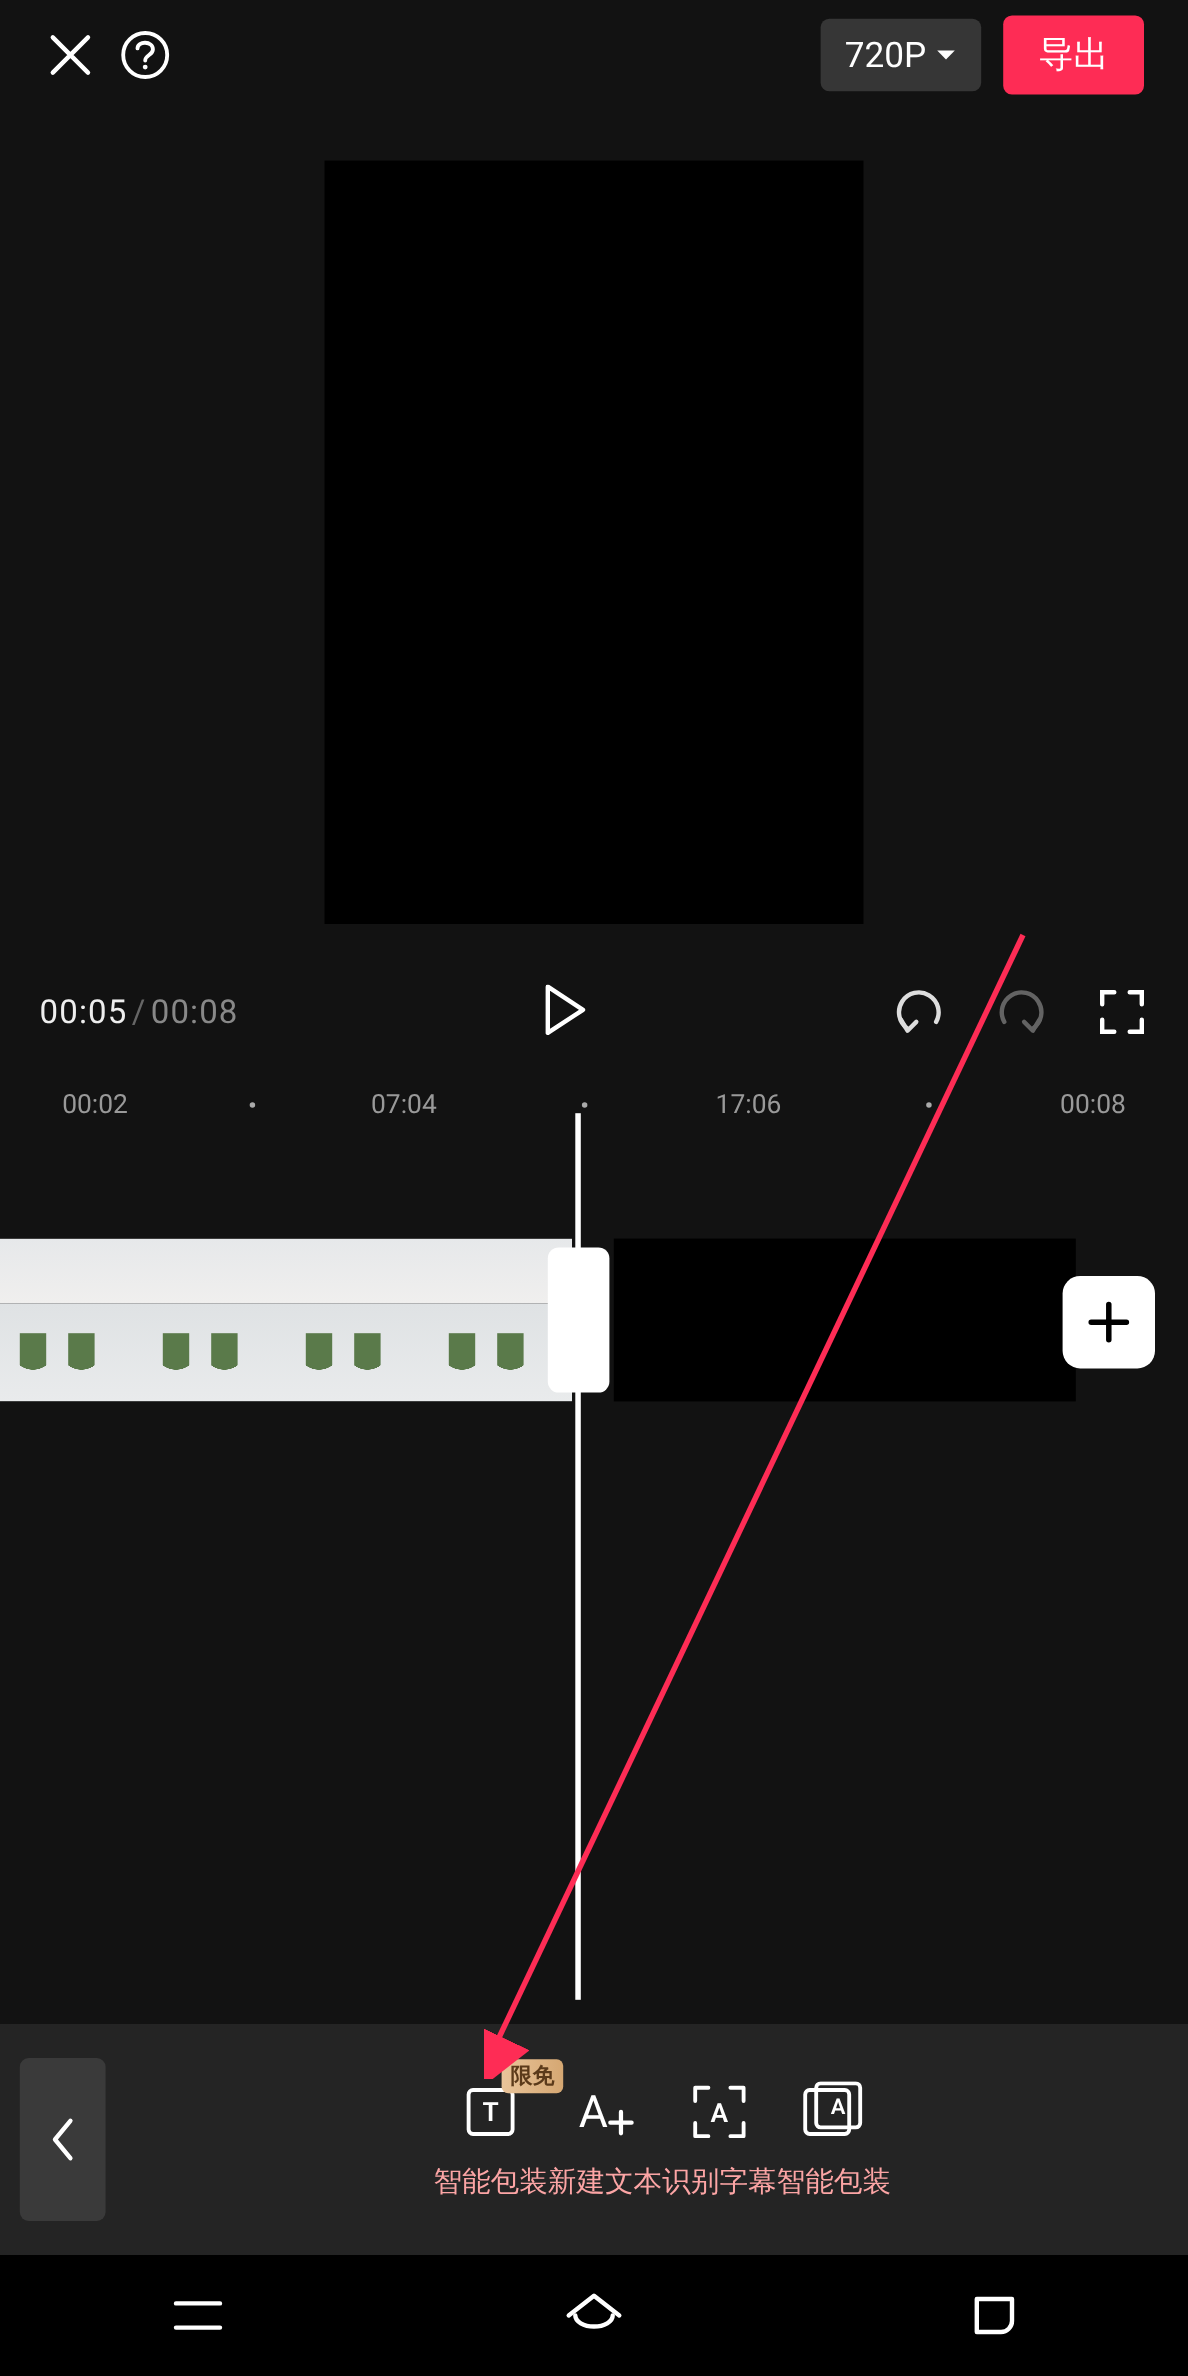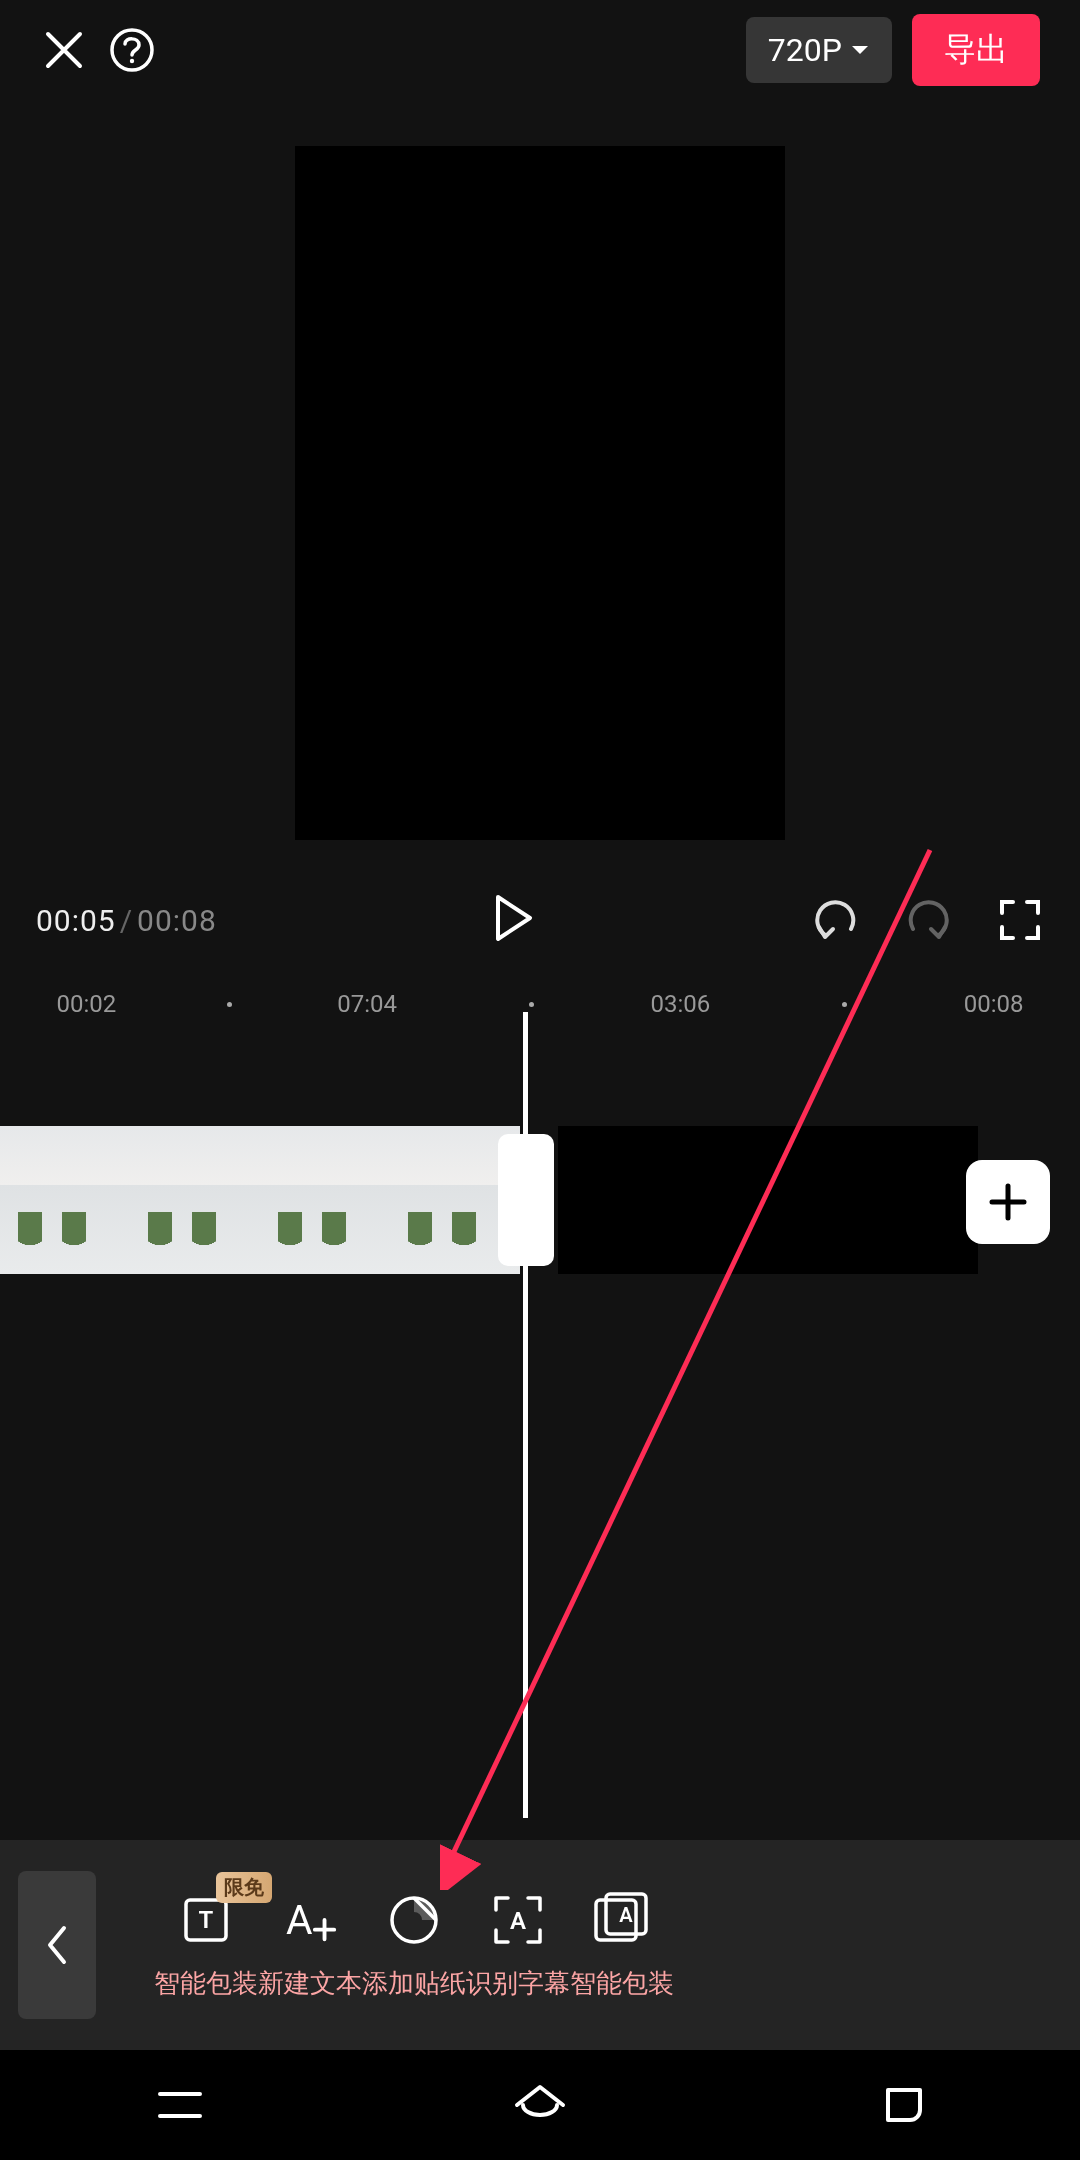--- a/index.html
+++ b/index.html
@@ -28,21 +28,21 @@
 .frame { flex: 0 0 130px; height: 148px; display: flex; flex-direction: column; }
 .frame .sky { height: 40%; background: linear-gradient(180deg, #e6e8ea 0%, #f0efee 100%); }
 .frame .ground { height: 60%; background: linear-gradient(180deg, #dfe2e4 0%, #e9ebec 100%); position: relative; }
 .tree { position: absolute; top: 30%; width: 24px; height: 44px; background: radial-gradient(circle at 50% 30%, #5a7a4a 0 60%, transparent 61%); }
 .dark-track { position: absolute; left: 558px; top: 62px; height: 148px; width: 420px; background: #000; }
 .handle-white { position: absolute; top: 70px; width: 56px; height: 132px; background: #fff; border-radius: 10px; }
 .add-btn { position: absolute; right: 30px; top: 70px; width: 84px; height: 84px; background: #fff; border-radius: 16px; display: flex; align-items: center; justify-content: center; cursor: pointer; margin-top: 26px; }
 .playhead { position: absolute; left: 523px; top: -52px; width: 5px; height: 806px; background: #fff; z-index: 5; }
 .bottom-toolbar { position: absolute; bottom: 110px; left: 0; right: 0; height: 210px; display: flex; align-items: center; background: #242424; padding: 0 18px; }
 .back-btn { width: 78px; height: 148px; background: #3a3a3a; border-radius: 8px; display: flex; align-items: center; justify-content: center; margin-right: 34px; cursor: pointer; }
-.tool-items { flex: 1; display: flex; justify-content: flex-start; padding-right: 12px; margin-left: 24px; }
+.tool-items { flex: 1; display: flex; justify-content: center; padding-right: 12px; margin-left: 24px; }
 .tool-item { display: flex; flex-direction: column; align-items: center; gap: 16px; cursor: pointer; position: relative; }
 .tool-icon { width: 60px; height: 60px; display: flex; align-items: center; justify-content: center; }
 .tool-label { font-size: 26px; color: #fca5a5; }
 .badge { position: absolute; top: -18px; right: -14px; background: linear-gradient(90deg,#e9c49a,#d5a772); color: #5b3a1a; font-size: 20px; padding: 2px 8px; border-radius: 6px; font-weight: 600; }
 .nav-bar { position: absolute; bottom: 0; left: 0; right: 0; height: 110px; display: flex; align-items: center; justify-content: space-around; background: #000; }
 .nav-item { width: 80px; height: 50px; display: flex; align-items: center; justify-content: center; }
 .arrow-annotation { position: absolute; pointer-events: none; z-index: 100; }
 </style>
 </head>
 <body>
@@ -106,21 +106,21 @@
         </svg>
     </div>
   </div>
 </div>
 
 <div class="ruler">
   <span class="ruler-item" style="left:8%">00:02</span>
   <span class="ruler-dot" style="left:21%"></span>
   <span class="ruler-item" style="left:34%">07:04</span>
   <span class="ruler-dot" style="left:49%"></span>
-  <span class="ruler-item" style="left:63%">03:06</span>
+  <span class="ruler-item" style="left:63%">17:06</span>
   <span class="ruler-dot" style="left:78%"></span>
   <span class="ruler-item" style="left:92%">00:08</span>
 </div>
 
 <div class="timeline">
   <div class="track">
     <div class="frame">
         <div class="sky"></div>
         <div class="ground">
           <div class="tree" style="left:18px"></div>
@@ -178,30 +178,20 @@
       <div class="tool-label">智能包装</div>
     </div>
     <div class="tool-item">
       <div class="tool-icon">
         <svg width="62" height="56" viewBox="0 0 62 56">
             <text x="20" y="42" text-anchor="middle" fill="#fff" font-size="42" font-family="serif">A</text>
             <path d="M46 28 L46 48 M36 38 L56 38" stroke="#fff" stroke-width="4" stroke-linecap="round"></path>
           </svg>
       </div>
       <div class="tool-label">新建文本</div>
-    </div>
-    <div class="tool-item">
-      <div class="tool-icon">
-        <svg width="56" height="56" viewBox="0 0 56 56">
-            <circle cx="28" cy="28" r="22" fill="none" stroke="#fff" stroke-width="3.5"></circle>
-            <path d="M28 6 A22 22 0 0 1 50 28 L36 28 A8 8 0 0 0 28 20 Z" fill="#fff" opacity="0.25"></path>
-            <path d="M50 28 L28 6" stroke="#fff" stroke-width="3.5"></path>
-          </svg>
-      </div>
-      <div class="tool-label">添加贴纸</div>
     </div>
     <div class="tool-item">
       <div class="tool-icon">
         <svg width="56" height="56" viewBox="0 0 56 56">
             <path d="M6 6 L6 18 M6 6 L18 6 M50 6 L38 6 M50 6 L50 18 M6 50 L6 38 M6 50 L18 50 M50 50 L38 50 M50 50 L50 38" stroke="#fff" stroke-width="3.5" stroke-linecap="round"></path>
             <text x="28" y="37" text-anchor="middle" fill="#fff" font-size="24" font-weight="600">A</text>
           </svg>
       </div>
       <div class="tool-label">识别字幕</div>
     </div>

